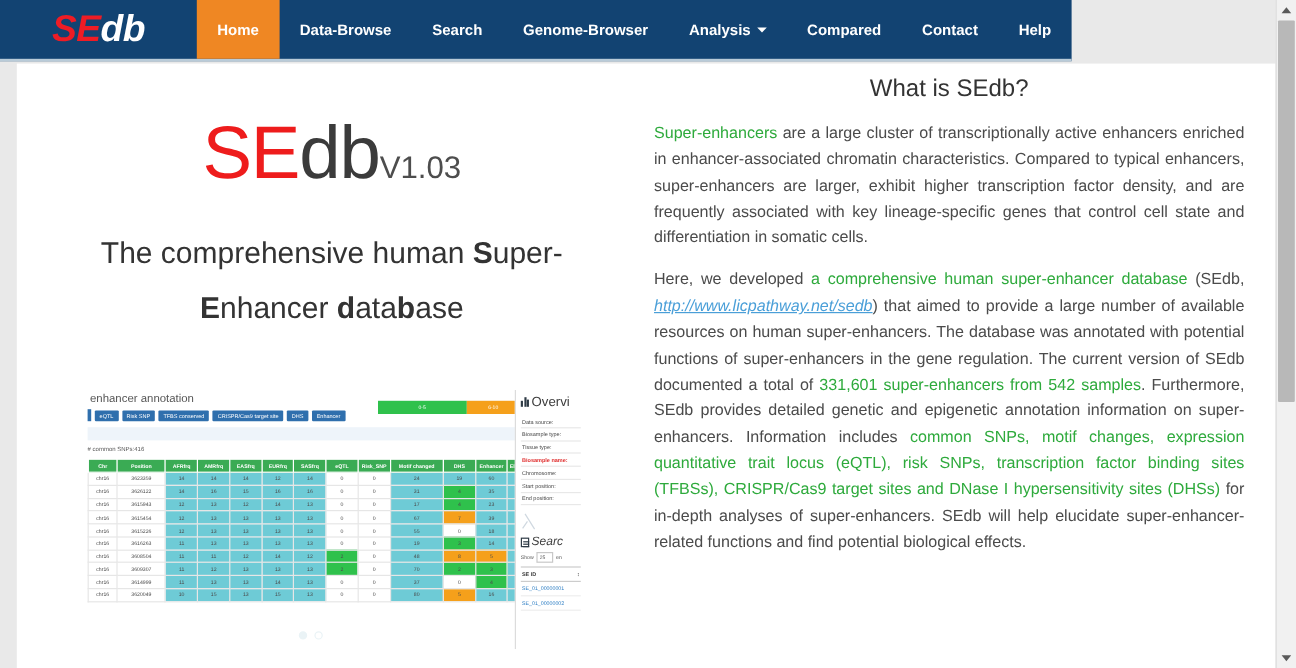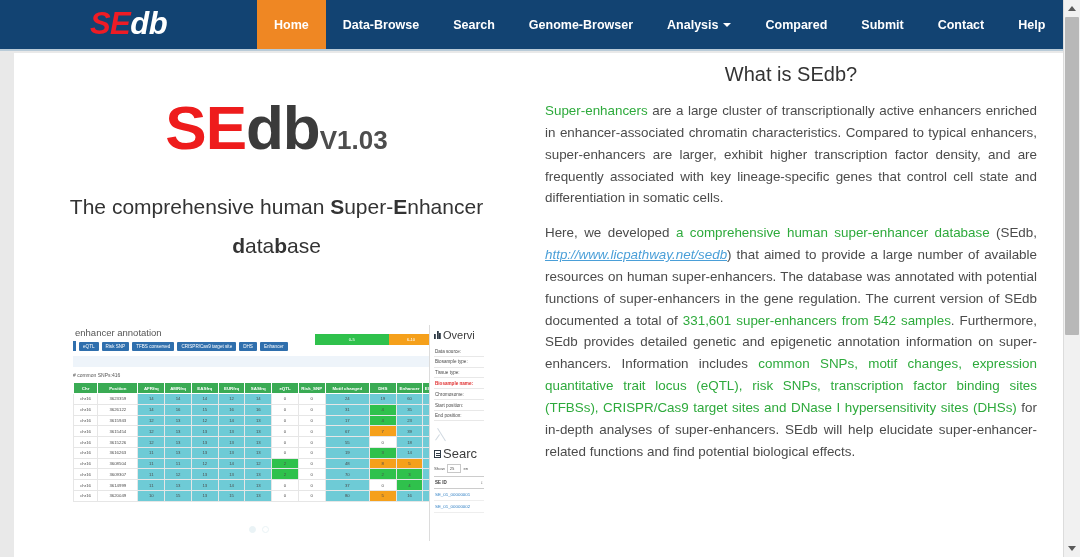--- a/index.html
+++ b/index.html
@@ -15,21 +15,21 @@
     width: 1080px;
     height: 557px;
     background: #e9e9e9;
     overflow: hidden;
   }
 
   
   .navbar {
     position: absolute;
     top: 0; left: 0;
-    width: 1063px;
+    width: 893px;
     height: 51px;
     background: #124372;
     display: flex;
     align-items: stretch;
     border-bottom: 2px solid #b9cbd8;
   }
   .brand {
     width: 257px;
     display: flex;
     align-items: center;
@@ -94,35 +94,35 @@
     position: relative;
   }
 
   
   .hero {
     padding-top: 44px;
     text-align: center;
   }
   .hero-title {
     font-size: 62px;
-    font-weight: bold;
+    font-weight: normal;
     color: #3b3b3b;
     line-height: 1;
     letter-spacing: -1px;
   }
   .hero-title .se { color: #ee1c1c; }
   .hero-title .db { color: #3b3b3b; }
   .hero-title .ver {
     font-size: 26px;
     color: #4d4d4d;
     letter-spacing: 0;
   }
   .hero-sub {
     margin-top: 29px;
-    font-size: 21px;
+    font-size: 25px;
     color: #333333;
     line-height: 1.85;
     padding: 0 22px;
   }
   .hero-sub b { font-weight: bold; }
 
   
   .shot {
     position: absolute;
     left: 49px;
@@ -243,23 +243,24 @@
   }
   .sr-check::before {
     width: 1.3px; height: 15px; left: 5px; top: -1px;
     transform: rotate(-32deg);
   }
   .sr-check::after {
     width: 1.3px; height: 7px; left: 1px; top: 6px;
     transform: rotate(35deg);
   }
   .sr-search {
-    font-size: 13px; color: #3d3d3d;
+    font-size: 10px; color: #3d3d3d;
     display: flex; align-items: center; gap: 2px;
     margin: 2px 0 3px 0;
+    font-style: italic;
   }
   .sr-search-ico {
     width: 7px; height: 7.5px;
     border: 1px solid #2f3b46;
     position: relative;
   }
   .sr-search-ico::before {
     content: ""; position: absolute; left: 1px; top: 1.5px;
     width: 4.5px; height: 0.8px; background: #2f3b46;
     box-shadow: 0 2px 0 #2f3b46, 0 4px 0 #2f3b46;
@@ -371,23 +372,20 @@
         </div>
       <div class="nav-item">
           <span>Genome-Browser</span>
         </div>
       <div class="nav-item">
           <span>Analysis</span>
           <i class="caret"></i>
         </div>
       <div class="nav-item">
           <span>Compared</span>
-        </div>
-      <div class="nav-item">
-          <span>Submit</span>
         </div>
       <div class="nav-item">
           <span>Contact</span>
         </div>
       <div class="nav-item">
           <span>Help</span>
         </div>
     </div>
   </div>
 

